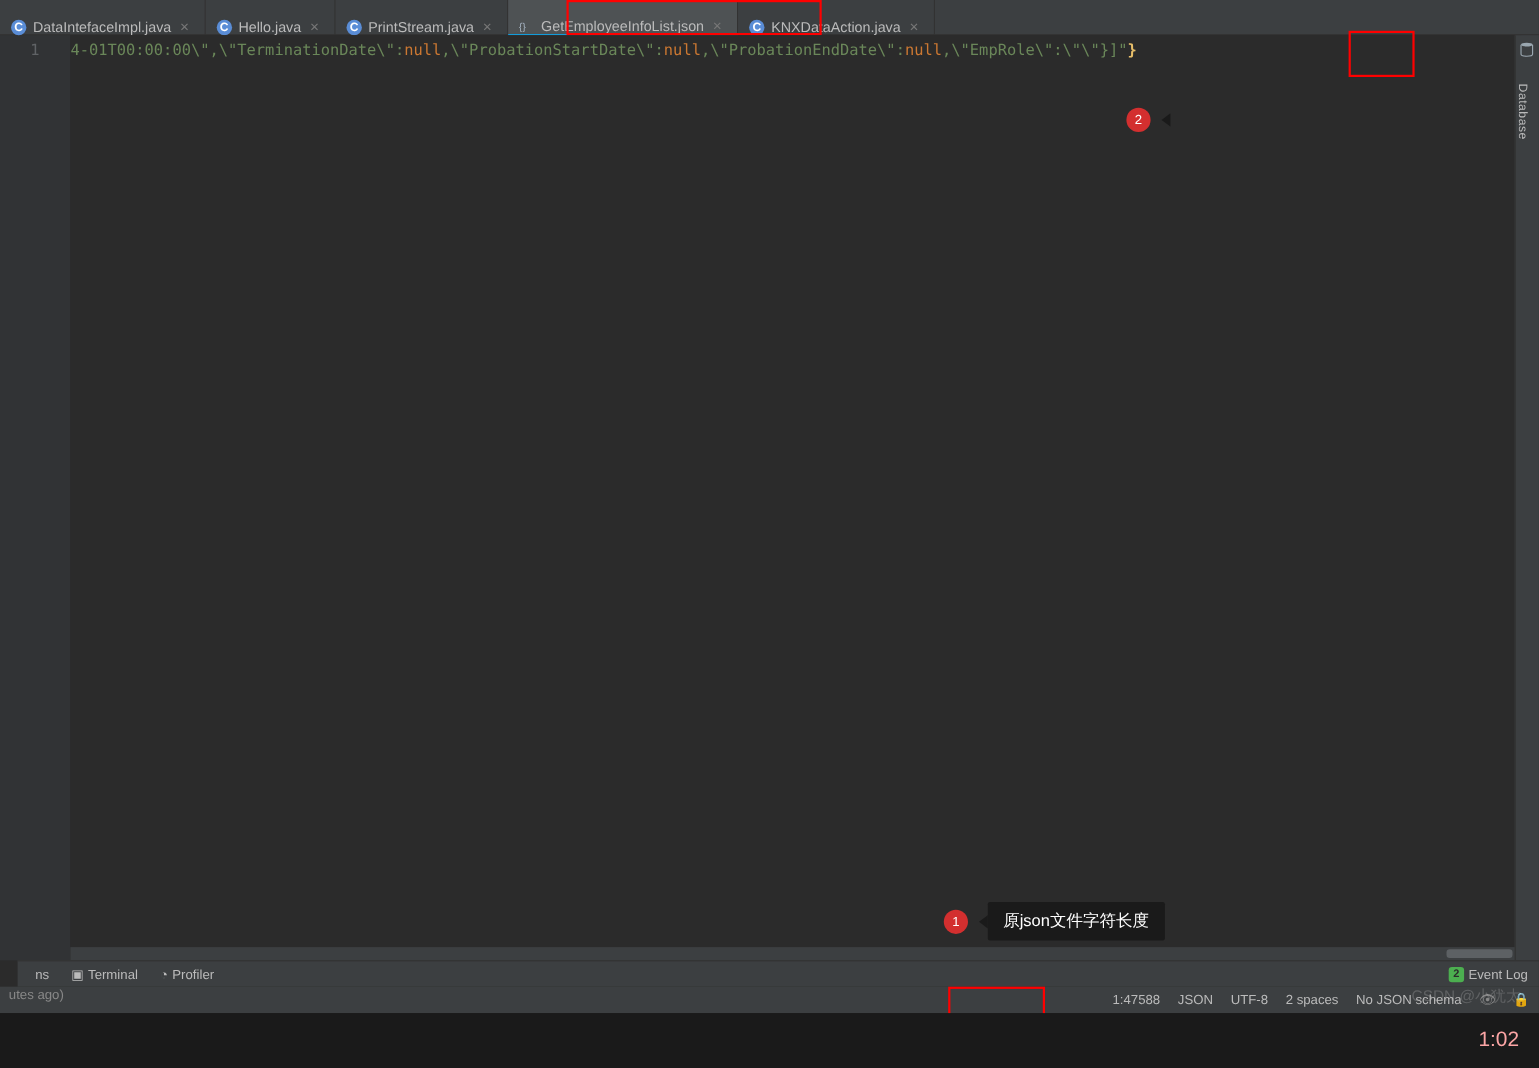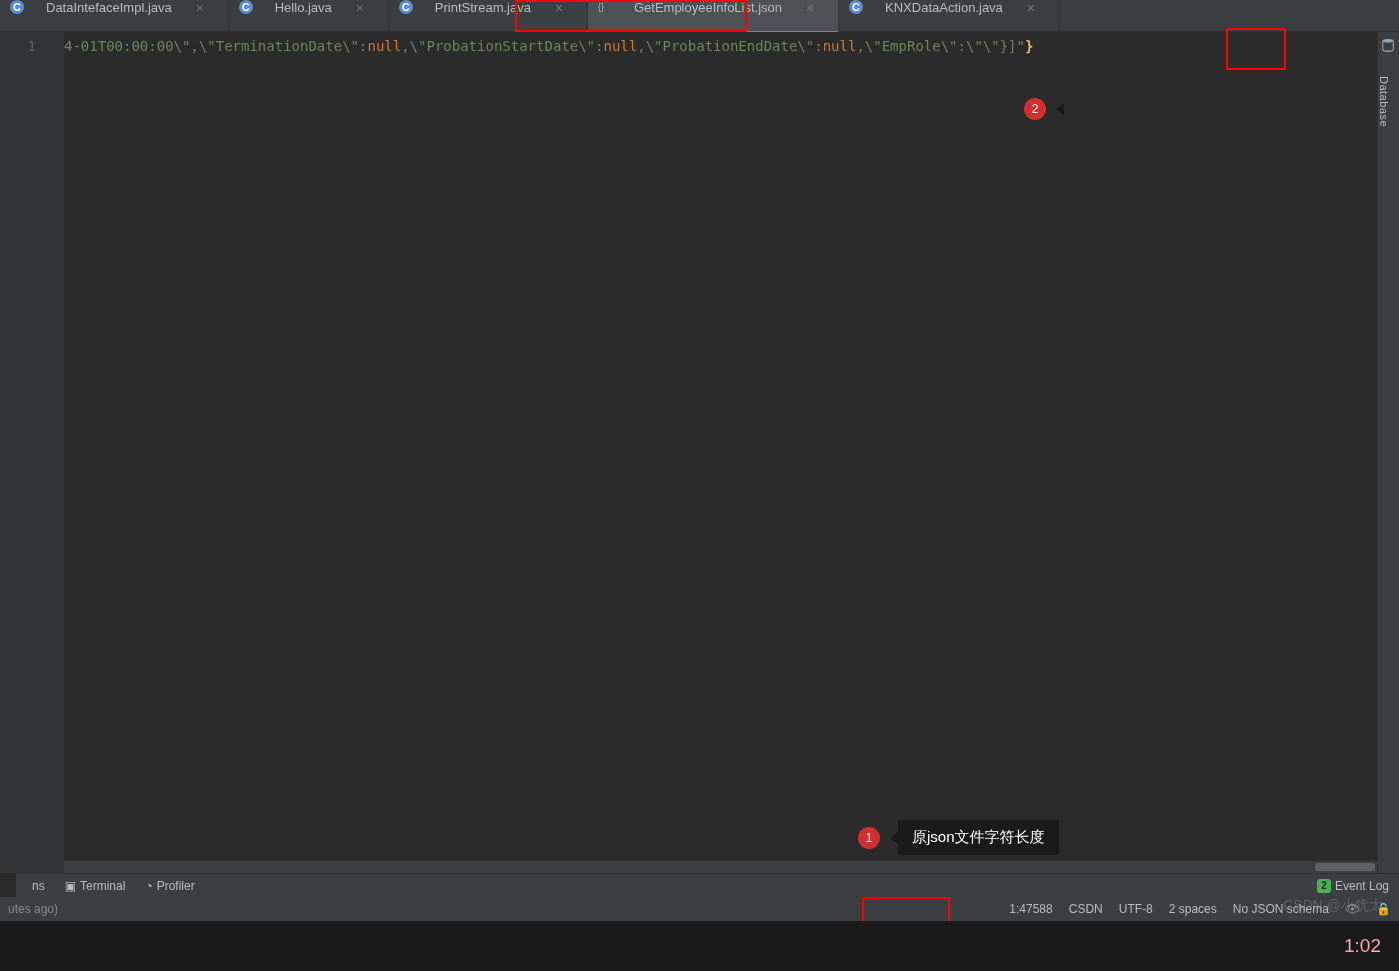--- a/index.html
+++ b/index.html
@@ -17,29 +17,28 @@
       color: #bbbbbb;
     }
     .tabs-bar {
       display: flex;
       background: #3c3f41;
       height: 32px;
       border-bottom: 1px solid #323232;
     }
     .tab {
       display: flex;
-      align-items: flex-start;
-      padding: 0 20px 0 10px;
+      align-items: flex-end;
+      padding: 0 10px 0 10px;
       height: 32px;
       font-size: 13px;
       color: #bbbbbb;
       border-right: 1px solid #323232;
       cursor: pointer;
       position: relative;
-      gap: 16px;
     }
     .tab.active {
       background: #4e5254;
       border-bottom: 1px solid #0ea5e9;
     }
     .tab-icon {
       width: 14px;
       height: 14px;
       margin-right: 6px;
       display: inline-flex;
@@ -210,21 +209,20 @@
       font-weight: bold;
     }
     .status-bar {
       position: absolute;
       bottom: 50px;
       left: 0;
       right: 0;
       height: 24px;
       background: #3c3f41;
       display: flex;
-      align-items: center;
       padding: 0 8px;
       font-size: 12px;
       color: #bbbbbb;
       gap: 28px;
     }
     .status-left {
       color: #888;
     }
     .status-right {
       margin-left: auto;
@@ -363,21 +361,21 @@
       <span class="event-badge">2</span>
       <span>Event Log</span>
     </div>
   </div>
 </div>
 
 <div class="status-bar">
   <span class="status-left">utes ago)</span>
   <div class="status-right">
     <span class="status-item">1:47588</span>
-    <span class="status-item">CSDN</span>
+    <span class="status-item">JSON</span>
     <span class="status-item">UTF-8</span>
     <span class="status-item">2 spaces</span>
     <span class="status-item">No JSON schema</span>
     <span class="status-item" style="color:#888;">👁</span>
     <span class="status-item" style="color:#888;">🔒</span>
   </div>
 </div>
 
 <div class="annotation-box-red" style="left:862px; bottom:46px; width:88px; height:28px;"></div>
 

